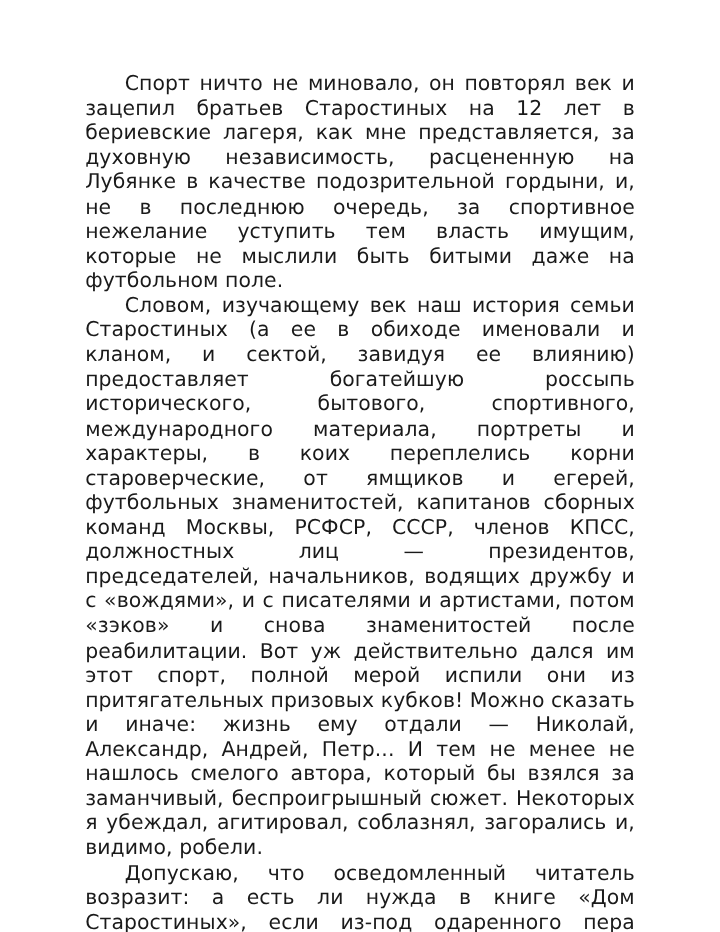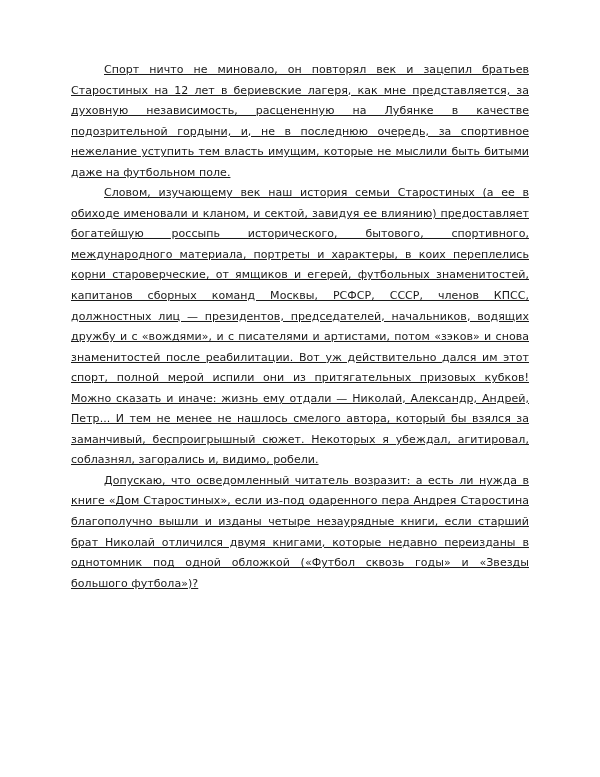--- a/index.html
+++ b/index.html
@@ -24,32 +24,31 @@
   }
   .text-column {
     position: absolute;
     left: 71px;
     top: 60px;
     width: 458px;
   }
   .para {
     margin: 0;
     padding: 0;
-    font-size: 11px;
+    font-size: 17px;
     line-height: 20.55px;
     text-align: justify;
     text-justify: inter-word;
     text-indent: 33px;
     word-spacing: 0px;
     letter-spacing: 0.05px;
     hyphens: none;
     -webkit-hyphens: none;
     color: #1a1a1a;
     font-weight: 400;
-    text-decoration: underline;
   }
   
   .para:last-child {
     text-align: justify;
   }
 </style>
 </head>
 <body>
 
 <div class="page">

